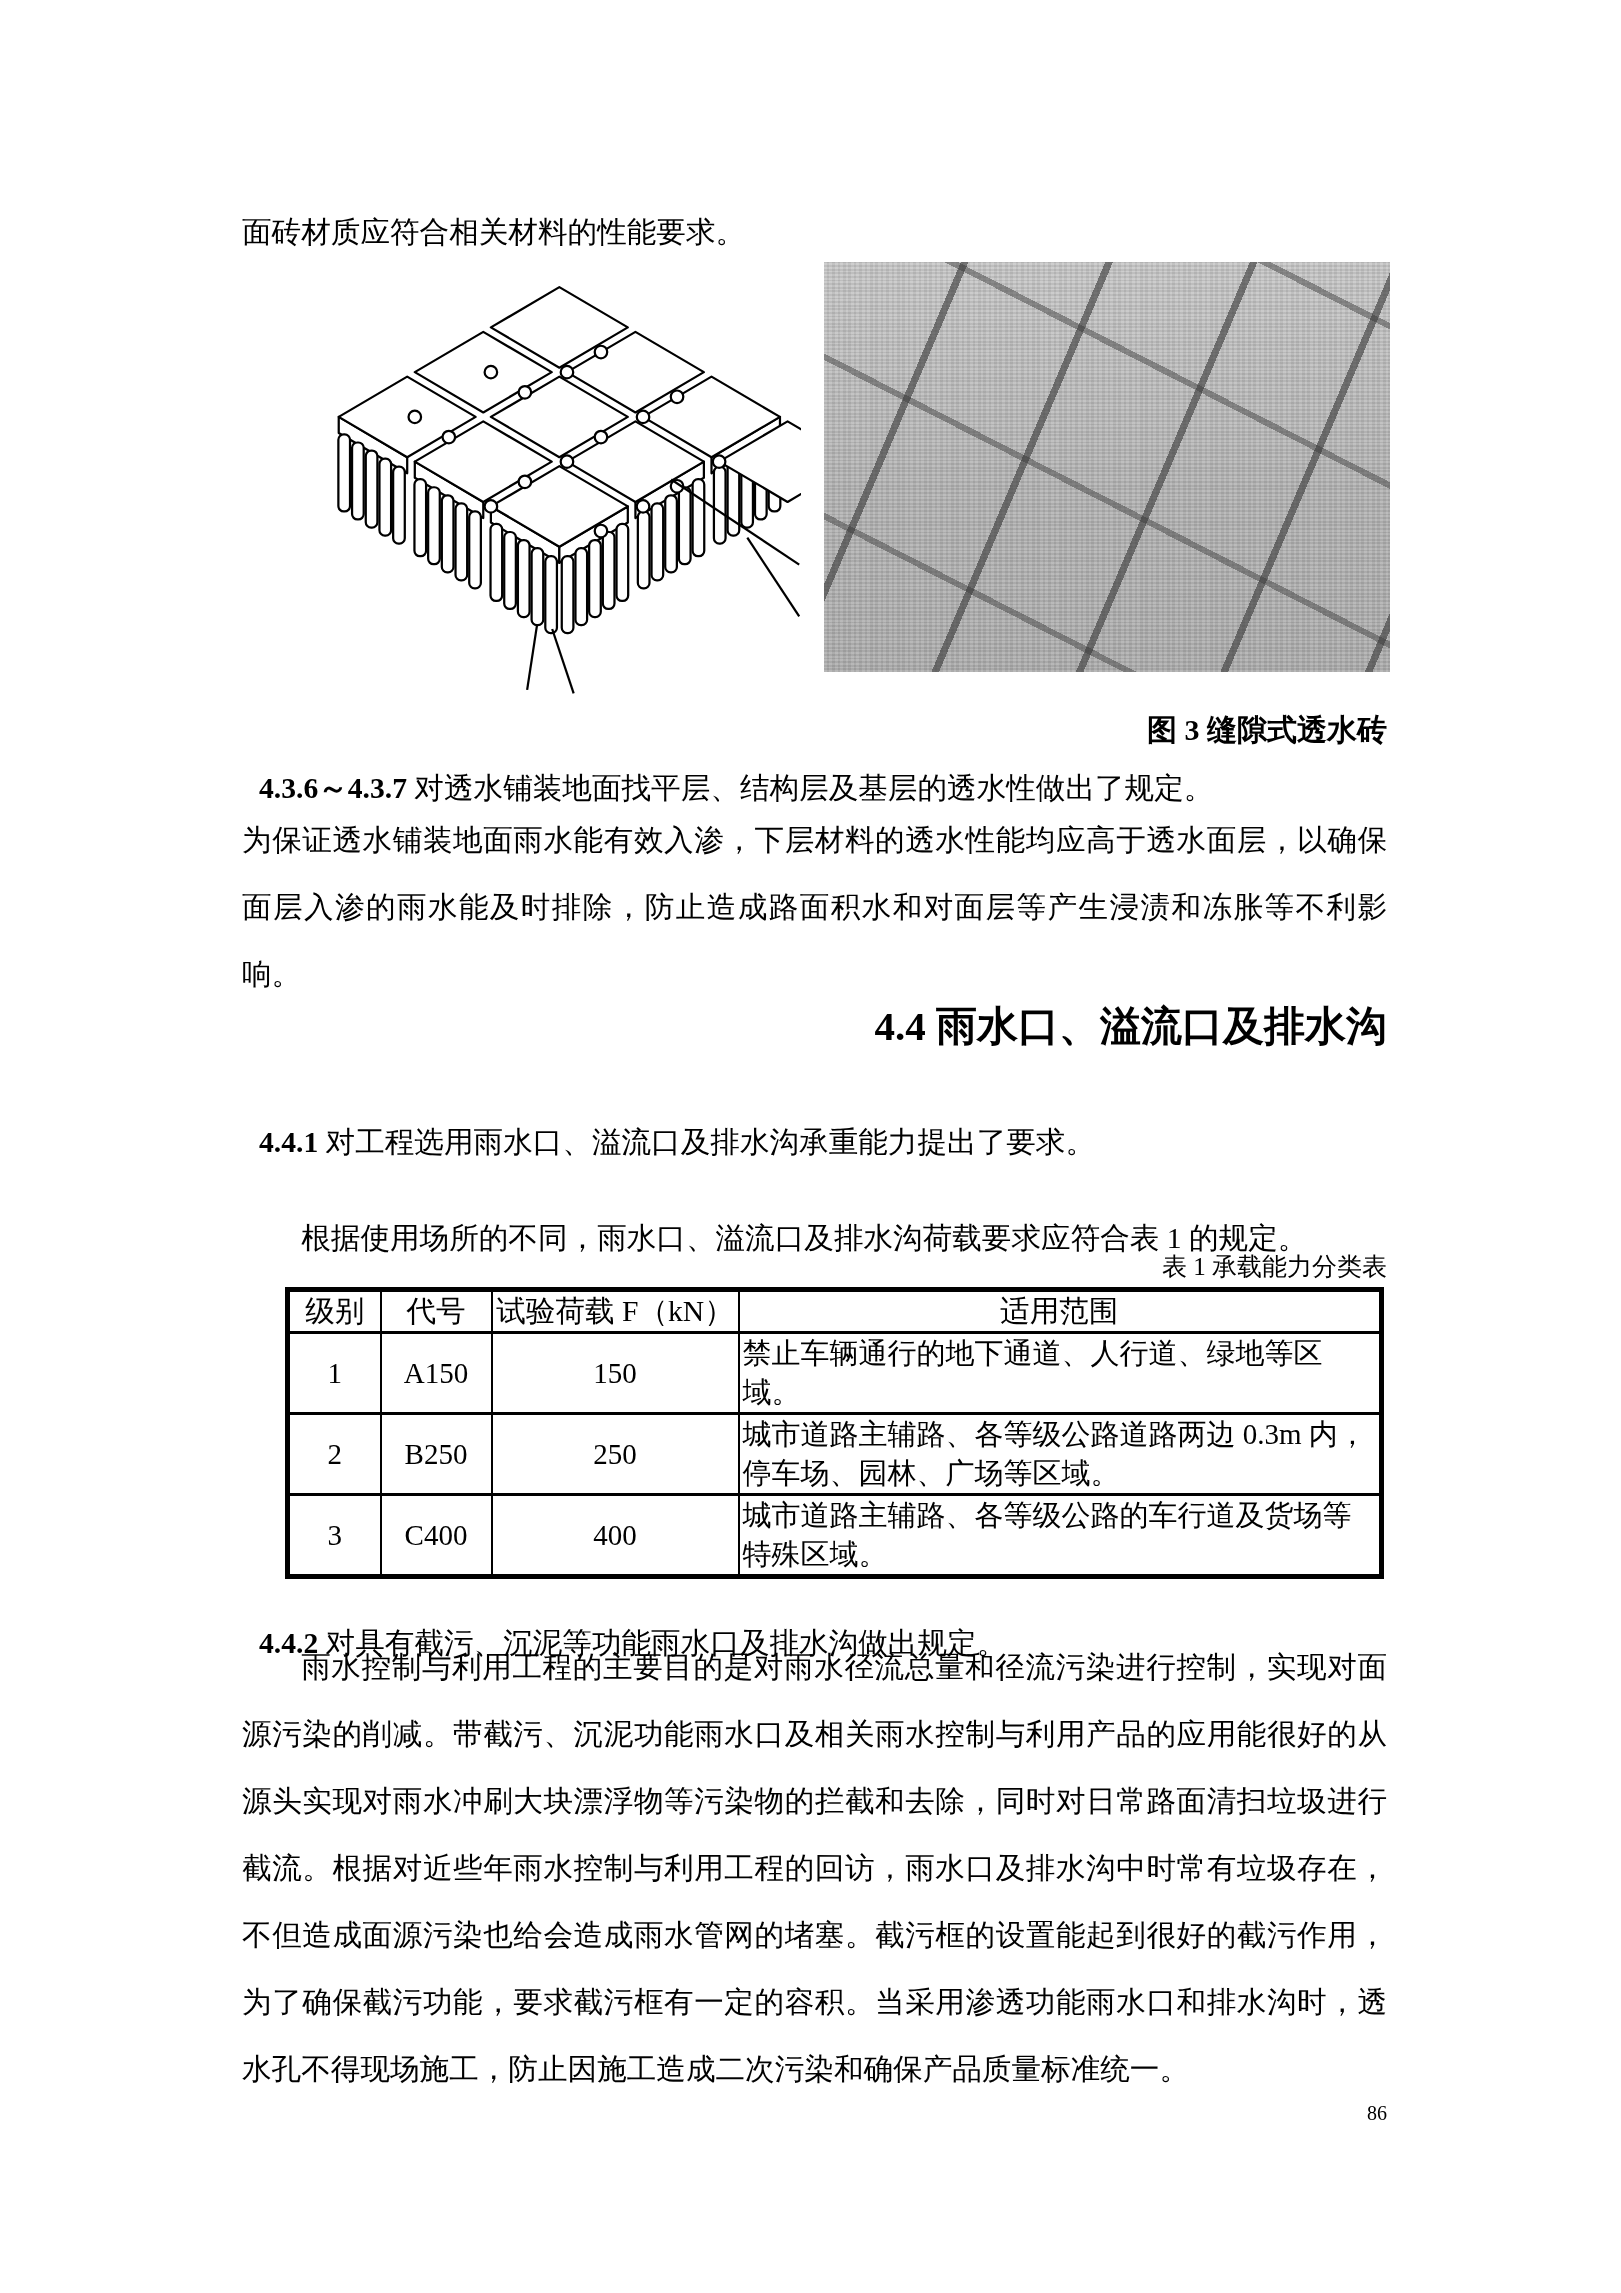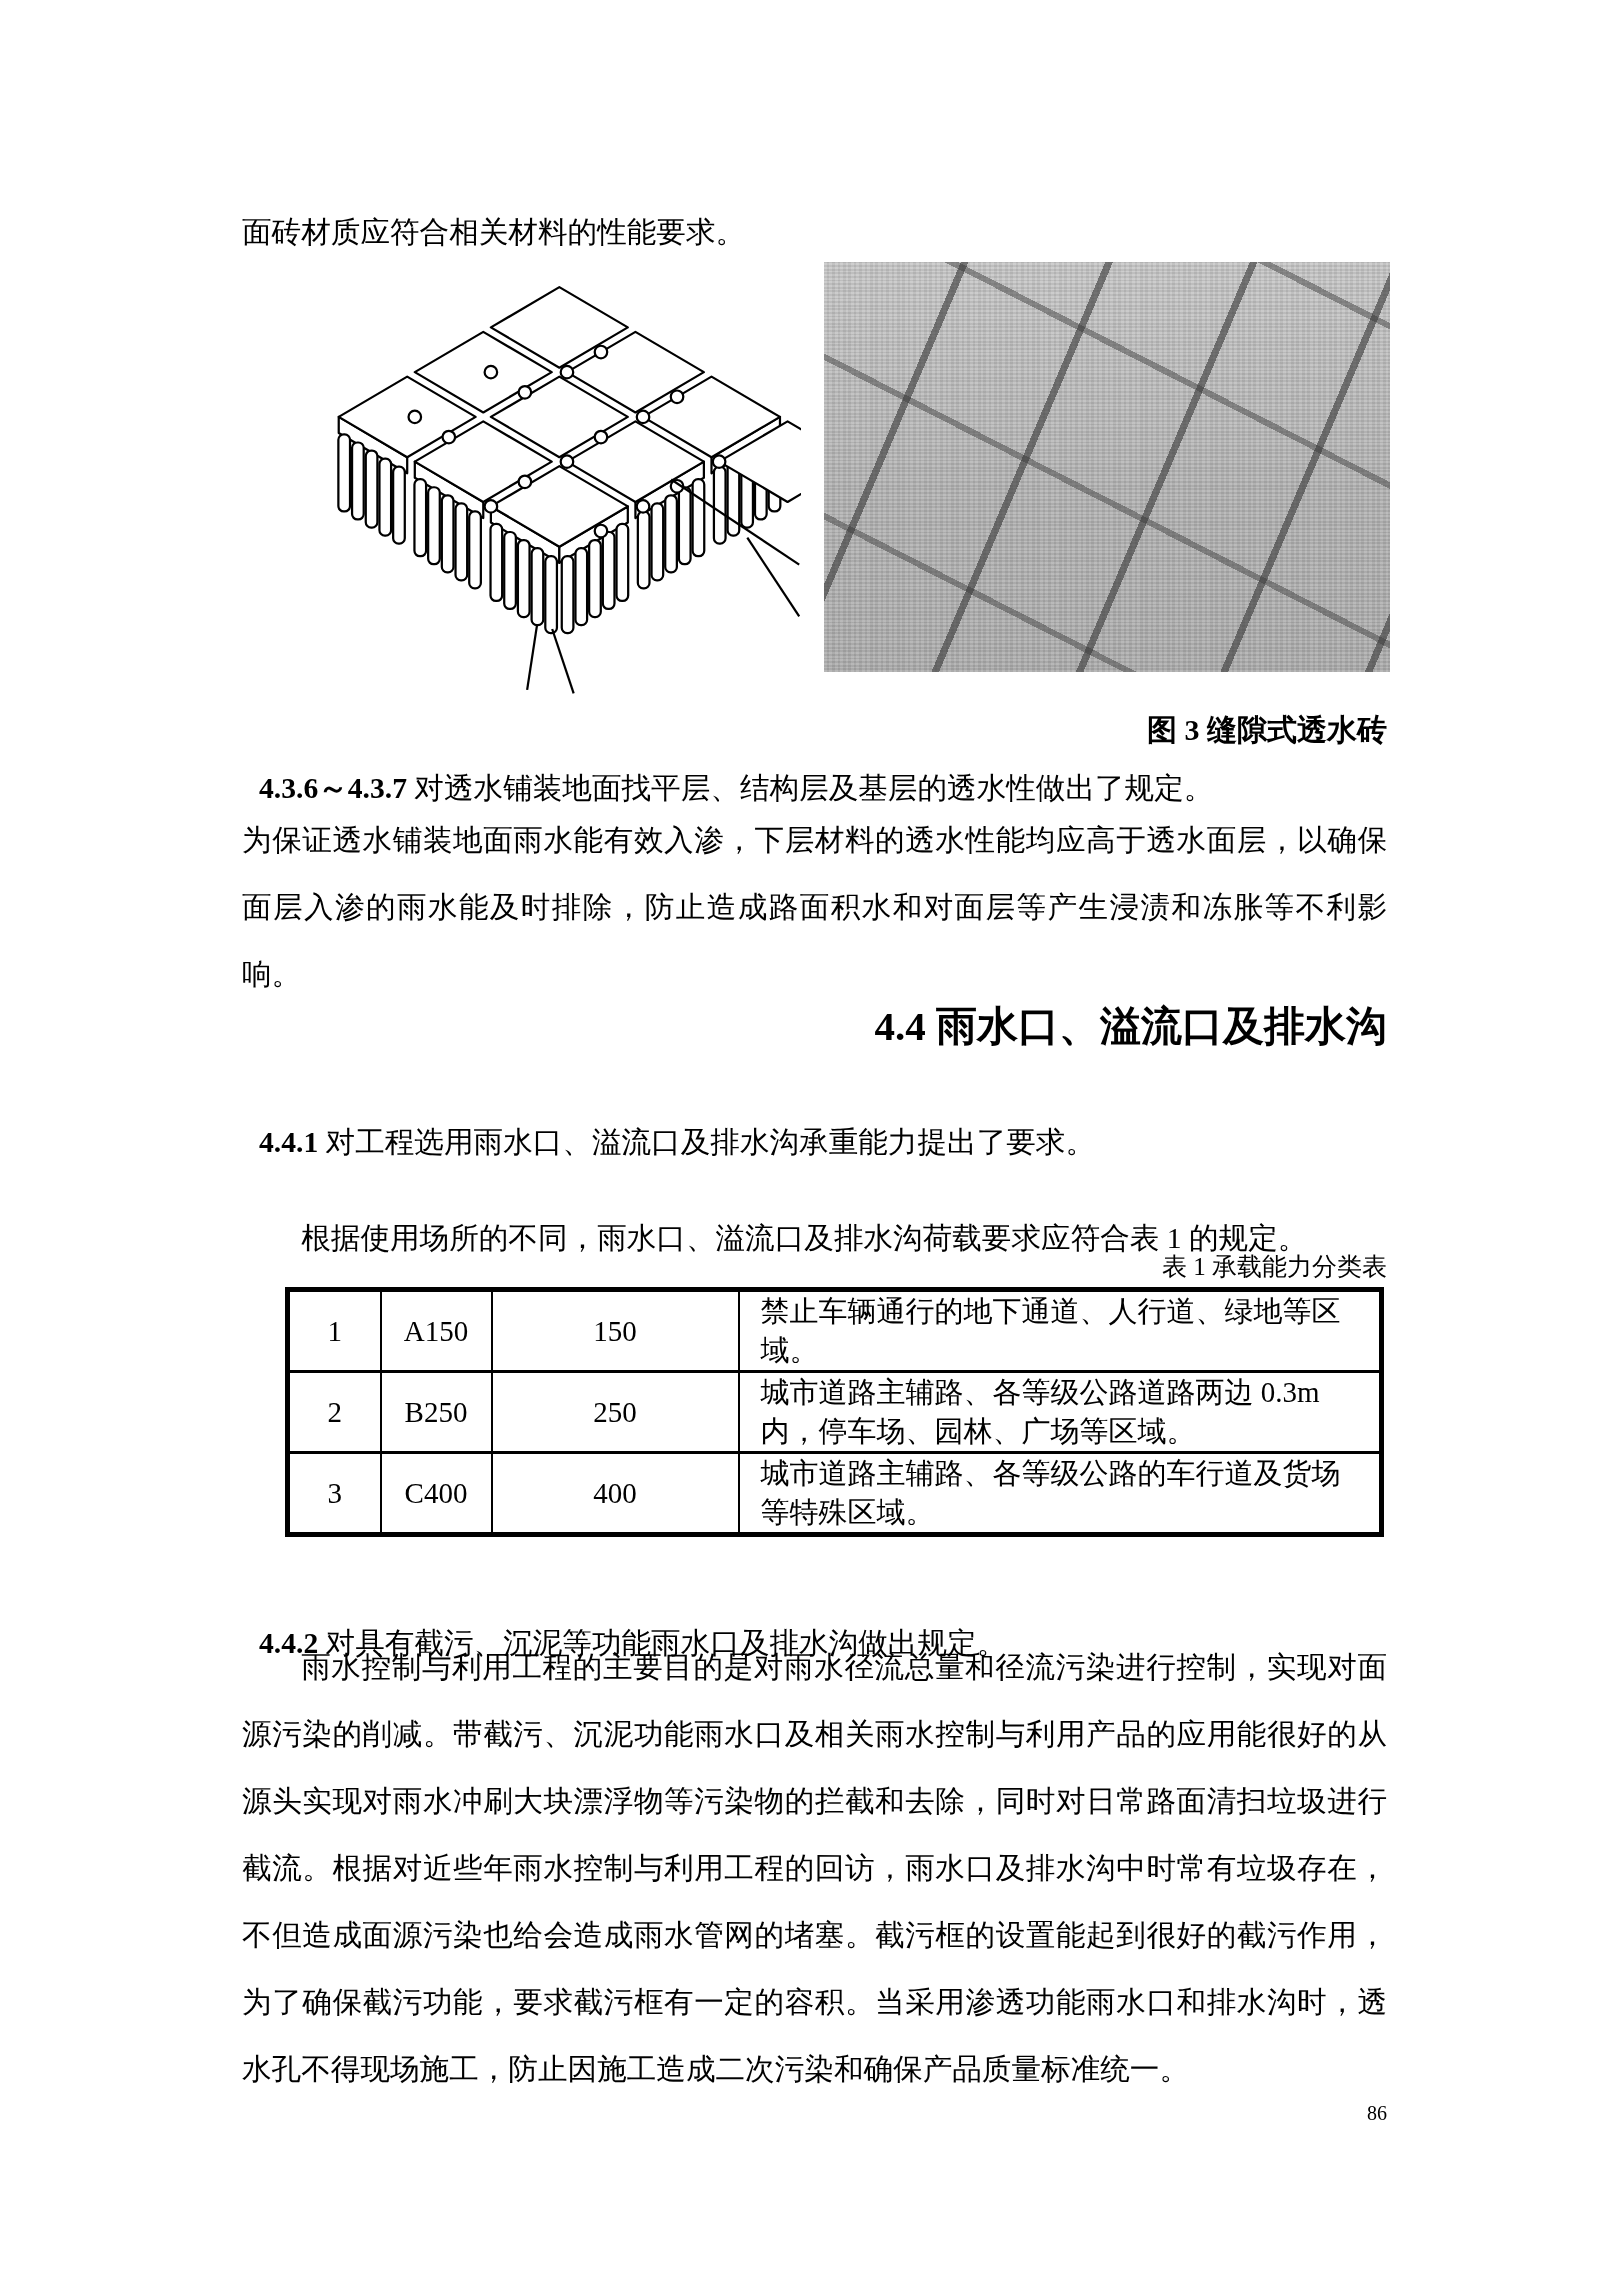--- a/index.html
+++ b/index.html
@@ -40,21 +40,21 @@
     border-collapse:collapse;border:5.4px solid #000;
     font-size:29px;table-layout:fixed;
   }
   table.t1 td{
     border-left:2.7px solid #000;border-top:3.6px solid #000;
     text-align:center;vertical-align:middle;line-height:39px;padding:0;
     overflow:hidden;
   }
   table.t1 tr.hdr td{border-top:none;font-size:29.6px;}
   table.t1 td:first-child{border-left:none;}
-  table.t1 td.scope{text-align:left;padding:0 21px;line-height:39px;}
+  table.t1 td.scope{text-align:left;padding:0 3px;line-height:39px;}
   table.t1 tr.hdr{height:41px;}
   table.t1 tr.r1{height:39px;}
   table.t1 tr.r2{height:77px;}
   table.t1 tr.r3{height:77px;}
 </style>
 </head>
 <body>
 
 <div class="abs bodytext oneline" style="top:213px;line-height:39px;">面砖材质应符合相关材料的性能要求。</div>
 
@@ -155,20 +155,26 @@
 <div class="abs center-line tbl-title">表 1  承载能力分类表</div>
 
 <table class="t1">
   <colgroup>
     <col style="width:93px">
       <col style="width:111px">
       <col style="width:247px">
       <col>
   </colgroup>
   <tbody>
+      <tr class="hdr">
+    <td>级别</td>
+    <td>代号</td>
+    <td>试验荷载 F（kN）</td>
+    <td>适用范围</td>
+  </tr>
   <tr class="r1">
     <td>1</td>
     <td>A150</td>
     <td>150</td>
     <td class="scope">禁止车辆通行的地下通道、人行道、绿地等区域。</td>
   </tr>
   <tr class="r2">
     <td>2</td>
     <td>B250</td>
     <td>250</td>

